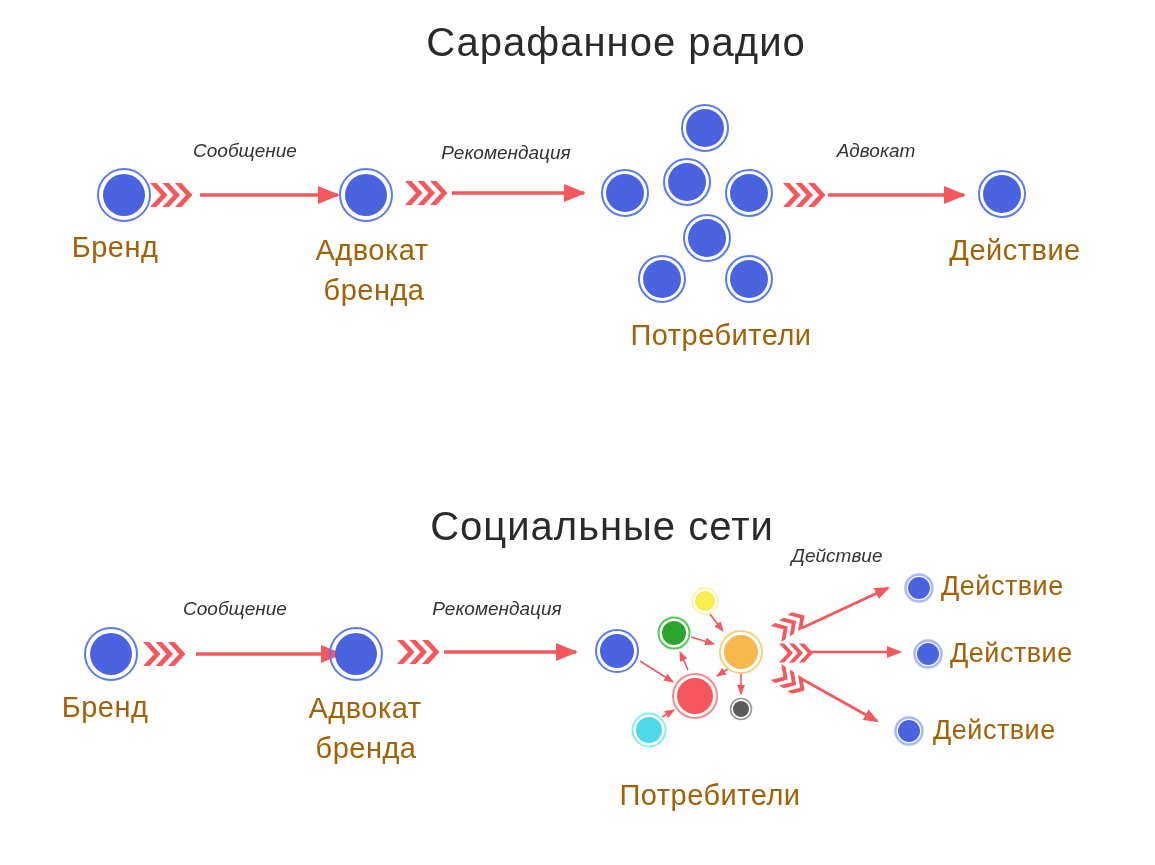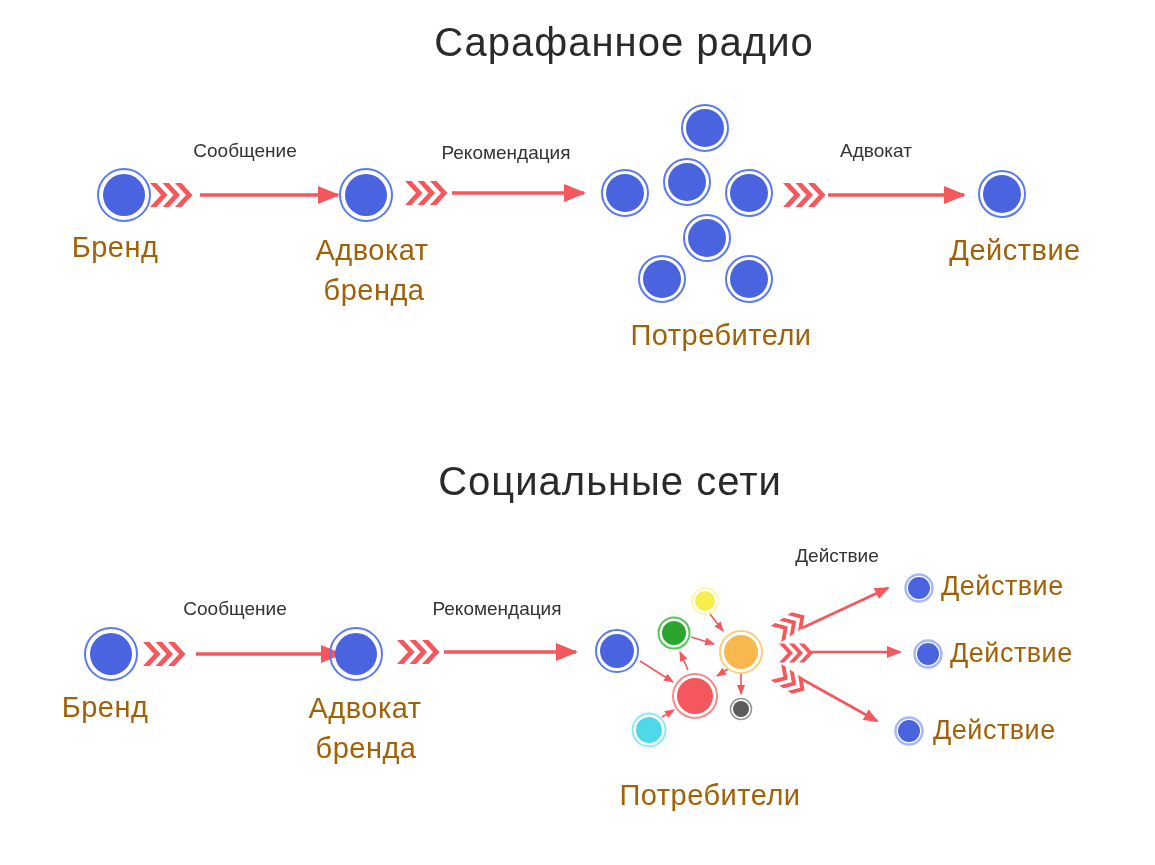--- a/index.html
+++ b/index.html
@@ -12,24 +12,24 @@
   }
   svg{position:absolute;left:0;top:0;}
   .lbl{
     position:absolute;
     transform:translateX(-50%);
     white-space:nowrap;
     color:#a16207;
     line-height:1.1;
   }
   .lbl.left{transform:none;}
-  .title{font-size:40px;letter-spacing:1px;color:#2a2a2a;margin-left:8px;}
+  .title{font-size:40px;letter-spacing:1px;color:#2a2a2a;}
   .node-lbl{font-size:29px;letter-spacing:0.5px;}
   .node-lbl-sm{font-size:27px;letter-spacing:0.5px;}
-  .arrow-lbl{font-size:19px;color:#333333;}
+  .arrow-lbl{font-size:19px;color:#333333;font-style:italic;}
 </style>
 </head>
 <body>
 
 <div class="canvas">
 
   <svg width="1155" height="865" viewBox="0 0 1155 865">
     <defs>
       <path id="chev" d="M0,-12 L6.5,-12 L17.5,0 L6.5,12 L0,12 L11,0 Z"></path>
       <g id="chev3">
@@ -189,21 +189,21 @@
   <div class="lbl arrow-lbl" style="left:245px;top:141px;">Сообщение</div>
   <div class="lbl arrow-lbl" style="left:506px;top:143px;">Рекомендация</div>
   <div class="lbl arrow-lbl" style="left:876px;top:141px;">Адвокат</div>
 
   <div class="lbl node-lbl" style="left:115px;top:232px;">Бренд</div>
   <div class="lbl node-lbl" style="left:372px;top:235px;">Адвокат</div>
   <div class="lbl node-lbl" style="left:374px;top:275px;">бренда</div>
   <div class="lbl node-lbl" style="left:721px;top:320px;">Потребители</div>
   <div class="lbl node-lbl" style="left:1015px;top:235px;">Действие</div>
 
-  <div class="lbl title" style="left:602px;top:459px;text-align:right;">Социальные сети</div>
+  <div class="lbl title" style="left:602px;top:504px;text-align:right;">Социальные сети</div>
 
   <div class="lbl arrow-lbl" style="left:235px;top:599px;">Сообщение</div>
   <div class="lbl arrow-lbl" style="left:497px;top:599px;">Рекомендация</div>
   <div class="lbl arrow-lbl" style="left:837px;top:546px;">Действие</div>
 
   <div class="lbl node-lbl" style="left:105px;top:692px;">Бренд</div>
   <div class="lbl node-lbl" style="left:365px;top:693px;">Адвокат</div>
   <div class="lbl node-lbl" style="left:366px;top:733px;">бренда</div>
   <div class="lbl node-lbl" style="left:710px;top:780px;">Потребители</div>
 

